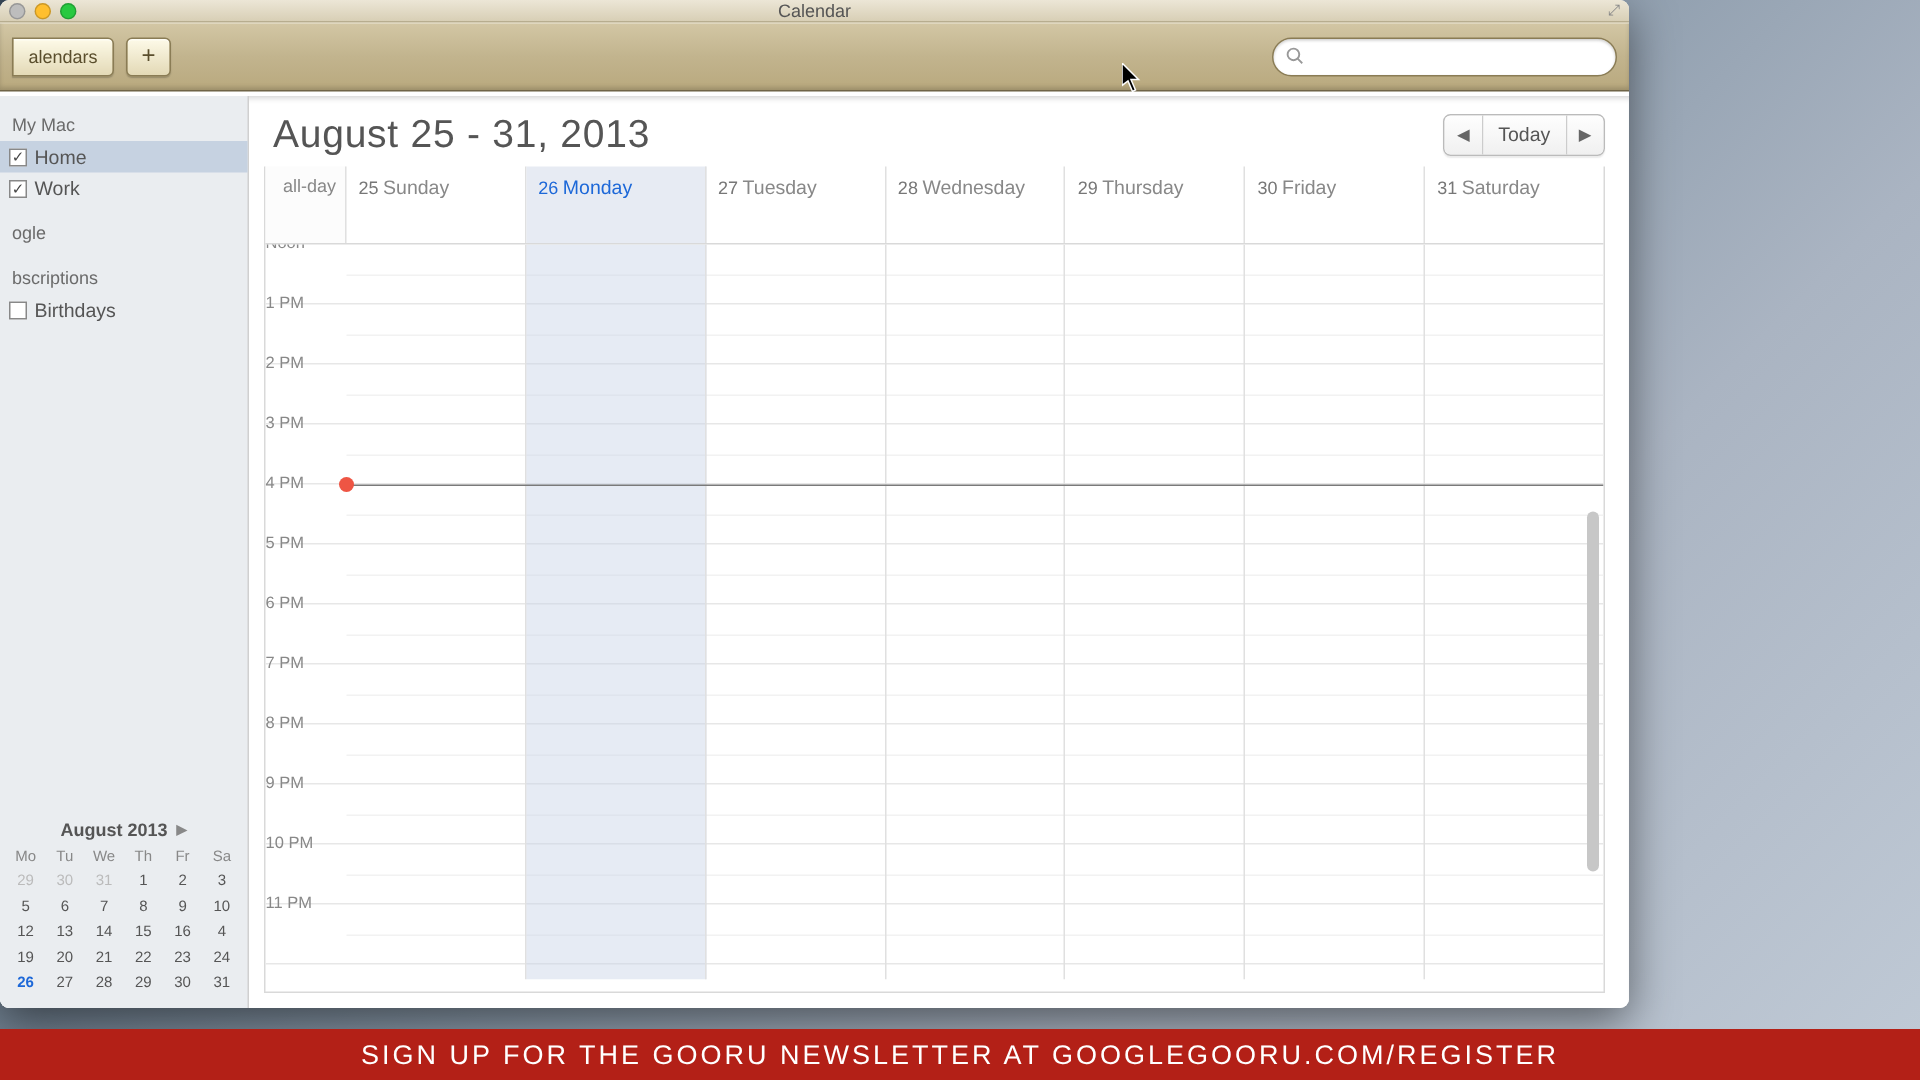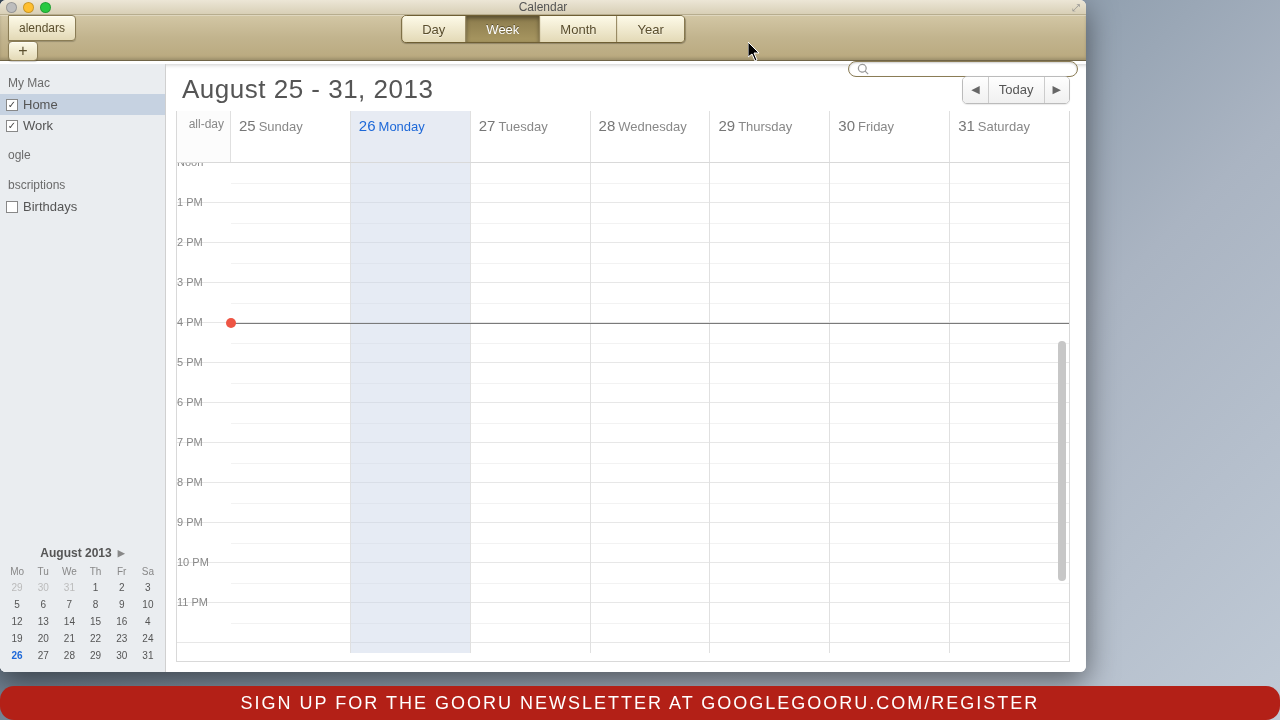--- a/index.html
+++ b/index.html
@@ -26,24 +26,23 @@
   }
   .traffic { position:absolute; left:6px; top:2px; display:flex; gap:6px; }
   .traffic span { width:11px; height:11px; border-radius:50%; border:1px solid rgba(0,0,0,0.2); }
   .titlebar-title { font-size:12px; color:#555; font-weight:500; }
   .fullscreen { position:absolute; right:6px; top:2px; width:11px; height:11px; color:#888; font-size:10px; }
 
   .toolbar {
     height: 46px;
     background: linear-gradient(#d3c7a5, #c2b48e 50%, #b9a97e);
     border-bottom: 1px solid #6f6447;
-    display:flex; align-items:flex-start; padding: 0 8px;
+    display:flex; align-items:center; padding: 0 8px;
     box-shadow: inset 0 1px 0 rgba(255,255,255,0.3), inset 0 -2px 3px rgba(0,0,0,0.15);
     position:relative;
-    flex-direction:column;
   }
   .tb-btn {
     height:26px; border:1px solid #8a7c55; border-radius:4px;
     background: linear-gradient(#fdfae8,#e3d9b6);
     font-size:12px; color:#5a4e2d; padding:0 10px;
     box-shadow: 0 1px 1px rgba(0,0,0,0.2), inset 0 1px 0 rgba(255,255,255,0.6);
     display:flex; align-items:center; justify-content:center;
   }
   .tb-group { display:flex; }
   .tb-group .tb-btn { border-radius:0; border-right-width:0; }
@@ -126,42 +125,42 @@
   .weekgrid { flex:1; display:flex; border-top:1px solid #e2e2e2; margin: 0 16px 10px 10px; position:relative; border:1px solid #d9d9d9; border-top:none;}
   .gutter { width:54px; border-right:1px solid #e0e0e0; background:#fcfcfc;}
   .daycols { flex:1; display:flex; position:relative;}
   .daycol { flex:1; border-right:1px solid #e0e0e0; }
   .daycol:last-child{border-right:none;}
   .daycol.today-col { background:#e7ebf3; }
 
   .dayhead-row { height:52px; border-bottom:1px solid #d9d9d9; display:flex;}
   .dayhead-row .gutter{ display:flex; align-items:flex-start; justify-content:flex-end; padding:6px 6px 0 0; font-size:12px; color:#888;}
   .dayhead { padding:6px 8px; font-size:13px; color:#888;}
-  .dayhead .dnum { font-size:15px; color:#777; margin-right:3px;}
+  .dayhead .dnum { font-size:12px; color:#777; margin-right:3px;}
   .dayhead.today .dnum, .dayhead.today { color:#1d68d8; }
 
   .hours-area { position:relative; height: 490px; overflow:hidden;}
   .hours-area .rows { position:absolute; inset:0;}
   .hour-row { position:absolute; left:0; right:0; height:40px; border-bottom:1px solid #e7e7e7;}
   .hour-row::after{content:""; position:absolute; left:54px; right:0; top:50%; border-bottom:1px solid #f2f2f2;}
   .hour-label{ position:absolute; left:0; width:54px; text-align:left; padding-right:6px; font-size:11px; color:#888; top:-7px;}
   .col-lines{position:absolute; top:0; bottom:0; left:54px; right:0; display:flex;}
   .col-lines div{flex:1; border-right:1px solid #e0e0e0;}
   .col-lines div:last-child{border-right:none;}
   .col-lines div.today-col{background:rgba(200,210,230,0.45);}
   .nowline{position:absolute; left:54px; right:0; border-top:1px solid #7a7a7a;}
   .nowdot{position:absolute; width:10px; height:10px; background:#e54; border-radius:50%; left:49px; transform:translateY(-50%);}
 
   .scrollbar-track{position:absolute; right:1px; top:230px; bottom:20px; width:12px;}
   .scrollbar-thumb{position:absolute; right:2px; width:8px; border-radius:4px; background:#c7c7c7;}
 
   .banner {
     position:absolute; left:0; right:0; bottom:0; height:34px;
     background:#b32017; color:#fff; display:flex; align-items:center; justify-content:center;
-    font-size:18px; letter-spacing:2px; font-family: "Futura","Trebuchet MS",sans-serif; border-radius: 14px;
+    font-size:18px; letter-spacing:2px; font-family: "Futura","Trebuchet MS",sans-serif;
   }
 
   .cursor{position:absolute; width:14px; height:20px; pointer-events:none;}
 </style>
 </head>
 <body>
 
 <div class="window">
 
   <div class="titlebar">
@@ -175,26 +174,20 @@
   </div>
 
   <div class="toolbar">
     <div class="tb-group" style="margin-right:8px;">
       <div class="tb-btn" style="border-top-left-radius:0;border-bottom-left-radius:0;">alendars</div>
     </div>
     <div class="tb-btn" style="width:30px;">
       <span style="font-size:16px;">+</span>
     </div>
 
-    <div class="viewseg" id="viewseg">
-        <div>Day</div>
-        <div class="active">Week</div>
-        <div>Month</div>
-        <div>Year</div>
-      </div>
 
     <div class="search">
       <svg viewBox="0 0 16 16">
           <path d="M6.5 1a5.5 5.5 0 014.38 8.82l3.4 3.4-1.06 1.06-3.4-3.4A5.5 5.5 0 116.5 1zm0 1.5a4 4 0 100 8 4 4 0 000-8z"></path>
         </svg>
       <input type="text" style="">
     </div>
   </div>
 
   <div class="body">

